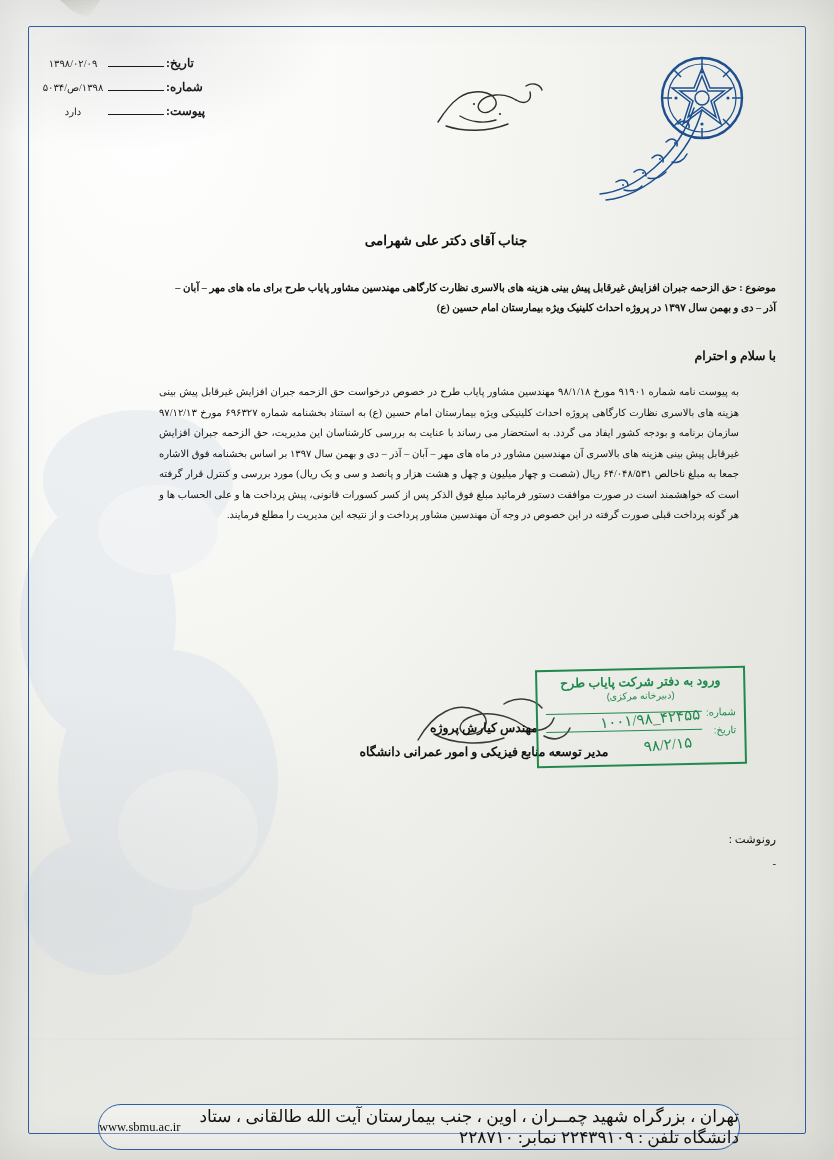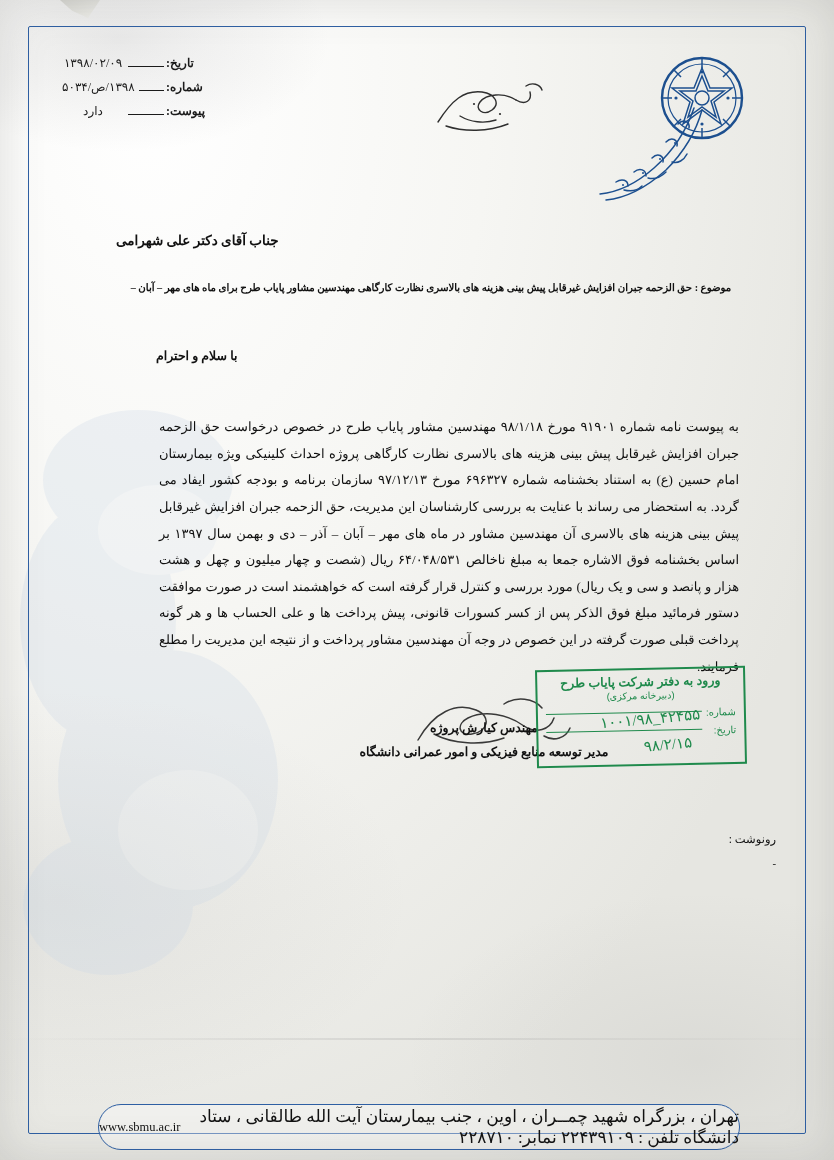--- a/index.html
+++ b/index.html
@@ -75,23 +75,22 @@
   }
   .hdr-dash {
     flex: 1;
     border-bottom: 1px solid #1b1b1b;
     margin: 0 2px 3px 4px;
     height: 1px;
   }
   .hdr-value {
     min-width: 62px;
     text-align: center;
-    font-size: 12px;
+    font-size: 10px;
     letter-spacing: .3px;
-    margin-left: 20px;
   }
 
   
   .bismillah {
     position: absolute;
     left: 430px; top: 70px;
     width: 120px; height: 70px;
     opacity: .9;
   }
 
@@ -100,59 +99,58 @@
     position: absolute;
     left: 598px; top: 52px;
     width: 158px; height: 152px;
   }
 
   
   .addressee {
     position: absolute;
     right: 58px; top: 228px;
     width: 660px;
-    text-align: left;
+    text-align: center;
     font-weight: bold;
     font-size: 13.5px;
     color: #111;
     line-height: 1.9;
   }
   .addressee div { letter-spacing: .2px; }
 
   .subject {
     position: absolute;
     right: 58px; top: 278px;
     width: 690px;
-    text-align: center;
+    text-align: right;
     font-weight: bold;
     font-size: 10.2px;
     color: #111;
     line-height: 2.0;
   }
 
   .greeting {
     position: absolute;
     right: 58px; top: 348px;
     width: 620px;
-    text-align: left;
+    text-align: right;
     font-size: 12.5px;
     font-weight: bold;
     color: #111;
   }
 
   .para {
     position: absolute;
     right: 95px; top: 382px;
     width: 580px;
-    font-size: 13px;
+    font-size: 10px;
     line-height: 2.05;
     color: #101010;
     text-align: justify;
     text-align-last: right;
-    margin-top: 32px;
   }
 
   
   .sig-block {
     position: absolute;
     right: 200px; top: 716px;
     width: 300px;
     text-align: center;
     font-weight: bold;
     font-size: 12.5px;
@@ -347,20 +345,21 @@
       <circle cx="77" cy="91" r="1"></circle>
     </g>
   </svg>
 
   <div class="addressee">
     <div>جناب آقای دکتر علی شهرامی</div>
   </div>
 
   <div class="subject">
     <div>موضوع : حق الزحمه جبران افزایش غیرقابل پیش بینی هزینه های بالاسری نظارت کارگاهی  مهندسین مشاور پایاب طرح برای ماه های  مهر – آبان –</div>
+    <div>آذر – دی و بهمن سال ۱۳۹۷ در پروژه احداث کلینیک ویژه بیمارستان امام حسین (ع)</div>
   </div>
 
   <div class="greeting">با سلام و احترام</div>
 
   <div class="para">به پیوست نامه شماره ۹۱۹۰۱ مورخ ۹۸/۱/۱۸ مهندسین مشاور پایاب طرح در خصوص درخواست حق الزحمه جبران افزایش غیرقابل پیش بینی هزینه های بالاسری نظارت کارگاهی پروژه احداث کلینیکی ویژه بیمارستان امام حسین (ع) به استناد بخشنامه شماره ۶۹۶۳۲۷ مورخ ۹۷/۱۲/۱۳ سازمان  برنامه و بودجه کشور ایفاد می گردد. به استحضار می رساند با عنایت به بررسی کارشناسان این مدیریت، حق الزحمه جبران افزایش غیرقابل پیش بینی هزینه های بالاسری آن مهندسین مشاور در ماه های مهر – آبان – آذر – دی و بهمن سال ۱۳۹۷ بر اساس بخشنامه فوق الاشاره جمعا به مبلغ ناخالص ۶۴/۰۴۸/۵۳۱ ریال (شصت و چهار میلیون و چهل و هشت هزار و پانصد و سی و یک ریال) مورد بررسی و کنترل قرار گرفته است که خواهشمند است در صورت موافقت دستور فرمائید مبلغ فوق الذکر پس از کسر کسورات قانونی، پیش پرداخت ها و علی الحساب ها و هر گونه پرداخت قبلی صورت گرفته در این خصوص در وجه آن مهندسین مشاور پرداخت و از نتیجه این مدیریت را مطلع فرمایند.</div>
 
   <svg class="sig-scribble" viewBox="0 0 180 70">
     <g fill="none" stroke="#1a1a1a" stroke-width="1.5" stroke-linecap="round">
       <path d="M14 50 C30 22 52 12 72 20 C88 26 84 42 68 44 C54 46 52 34 64 28 C80 20 104 24 120 36"></path>
       <path d="M120 36 C132 44 146 40 150 28"></path>

